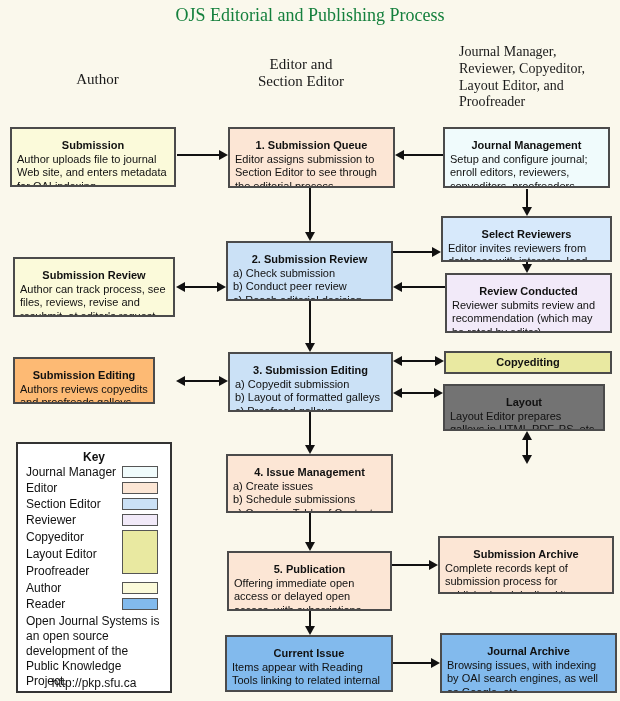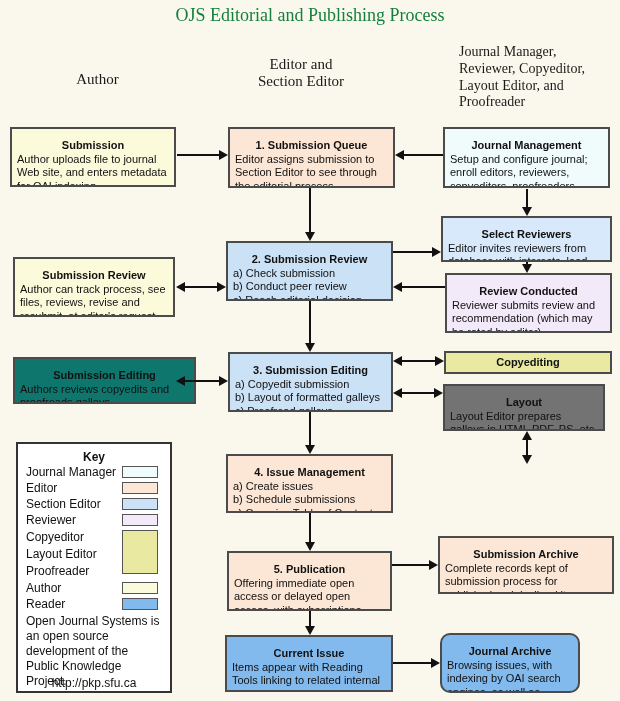--- a/index.html
+++ b/index.html
@@ -98,21 +98,21 @@
 
   <div class="box titleonly" style="left: 444px; top: 351px; width: 168px; height: 23px; background: rgb(233, 233, 161);">
     <div class="t">Copyediting</div>
   </div>
 
   <div class="box" style="left: 443px; top: 384px; width: 162px; height: 47px; background: #737373;">
     <div class="t">Layout</div>
     <div class="b">Layout Editor prepares galleys in HTML,PDF, PS, etc.</div>
   </div>
 
-  <div class="box" style="left: 13px; top: 357px; width: 183px; height: 47px; background: #0f766e;">
+  <div class="box" style="left: 13px; top: 357px; width: 142px; height: 47px; background: #fdba74;">
     <div class="t">Submission Editing</div>
     <div class="b">Authors reviews copyedits and proofreads galleys</div>
   </div>
 
 
   <div class="box" style="left: 226px; top: 454px; width: 167px; height: 59px; background: rgb(252, 230, 213);">
     <div class="t">4. Issue Management</div>
     <div class="b pre">a) Create issues
 b) Schedule submissions
 c) Organize Table of Contents</div>
@@ -126,21 +126,21 @@
   <div class="box" style="left: 438px; top: 536px; width: 176px; height: 58px; background: rgb(252, 230, 213);">
     <div class="t">Submission Archive</div>
     <div class="b">Complete records kept of submission process for published and declined items</div>
   </div>
 
   <div class="box" style="left: 225px; top: 635px; width: 168px; height: 57px; background: rgb(130, 186, 237);">
     <div class="t">Current Issue</div>
     <div class="b">Items appear with Reading Tools linking to related internal and external resources</div>
   </div>
 
-  <div class="box" style="left: 440px; top: 633px; width: 140px; height: 60px; background: rgb(130, 186, 237); border-radius: 10px;">
+  <div class="box" style="left: 440px; top: 633px; width: 177px; height: 60px; background: rgb(130, 186, 237);">
     <div class="t">Journal Archive</div>
     <div class="b">Browsing issues, with indexing by OAI search engines, as well as Google, etc.</div>
   </div>
 
   <div class="keybox">
     <div class="keytitle">Key</div>
     <div class="keyrow" style="top:20px;">Journal Manager</div>
     <div class="sw" style="top: 22px; background: rgb(240, 251, 252);"></div>
     <div class="keyrow" style="top:36px;">Editor</div>
     <div class="sw" style="top: 38px; background: rgb(252, 230, 213);"></div>

